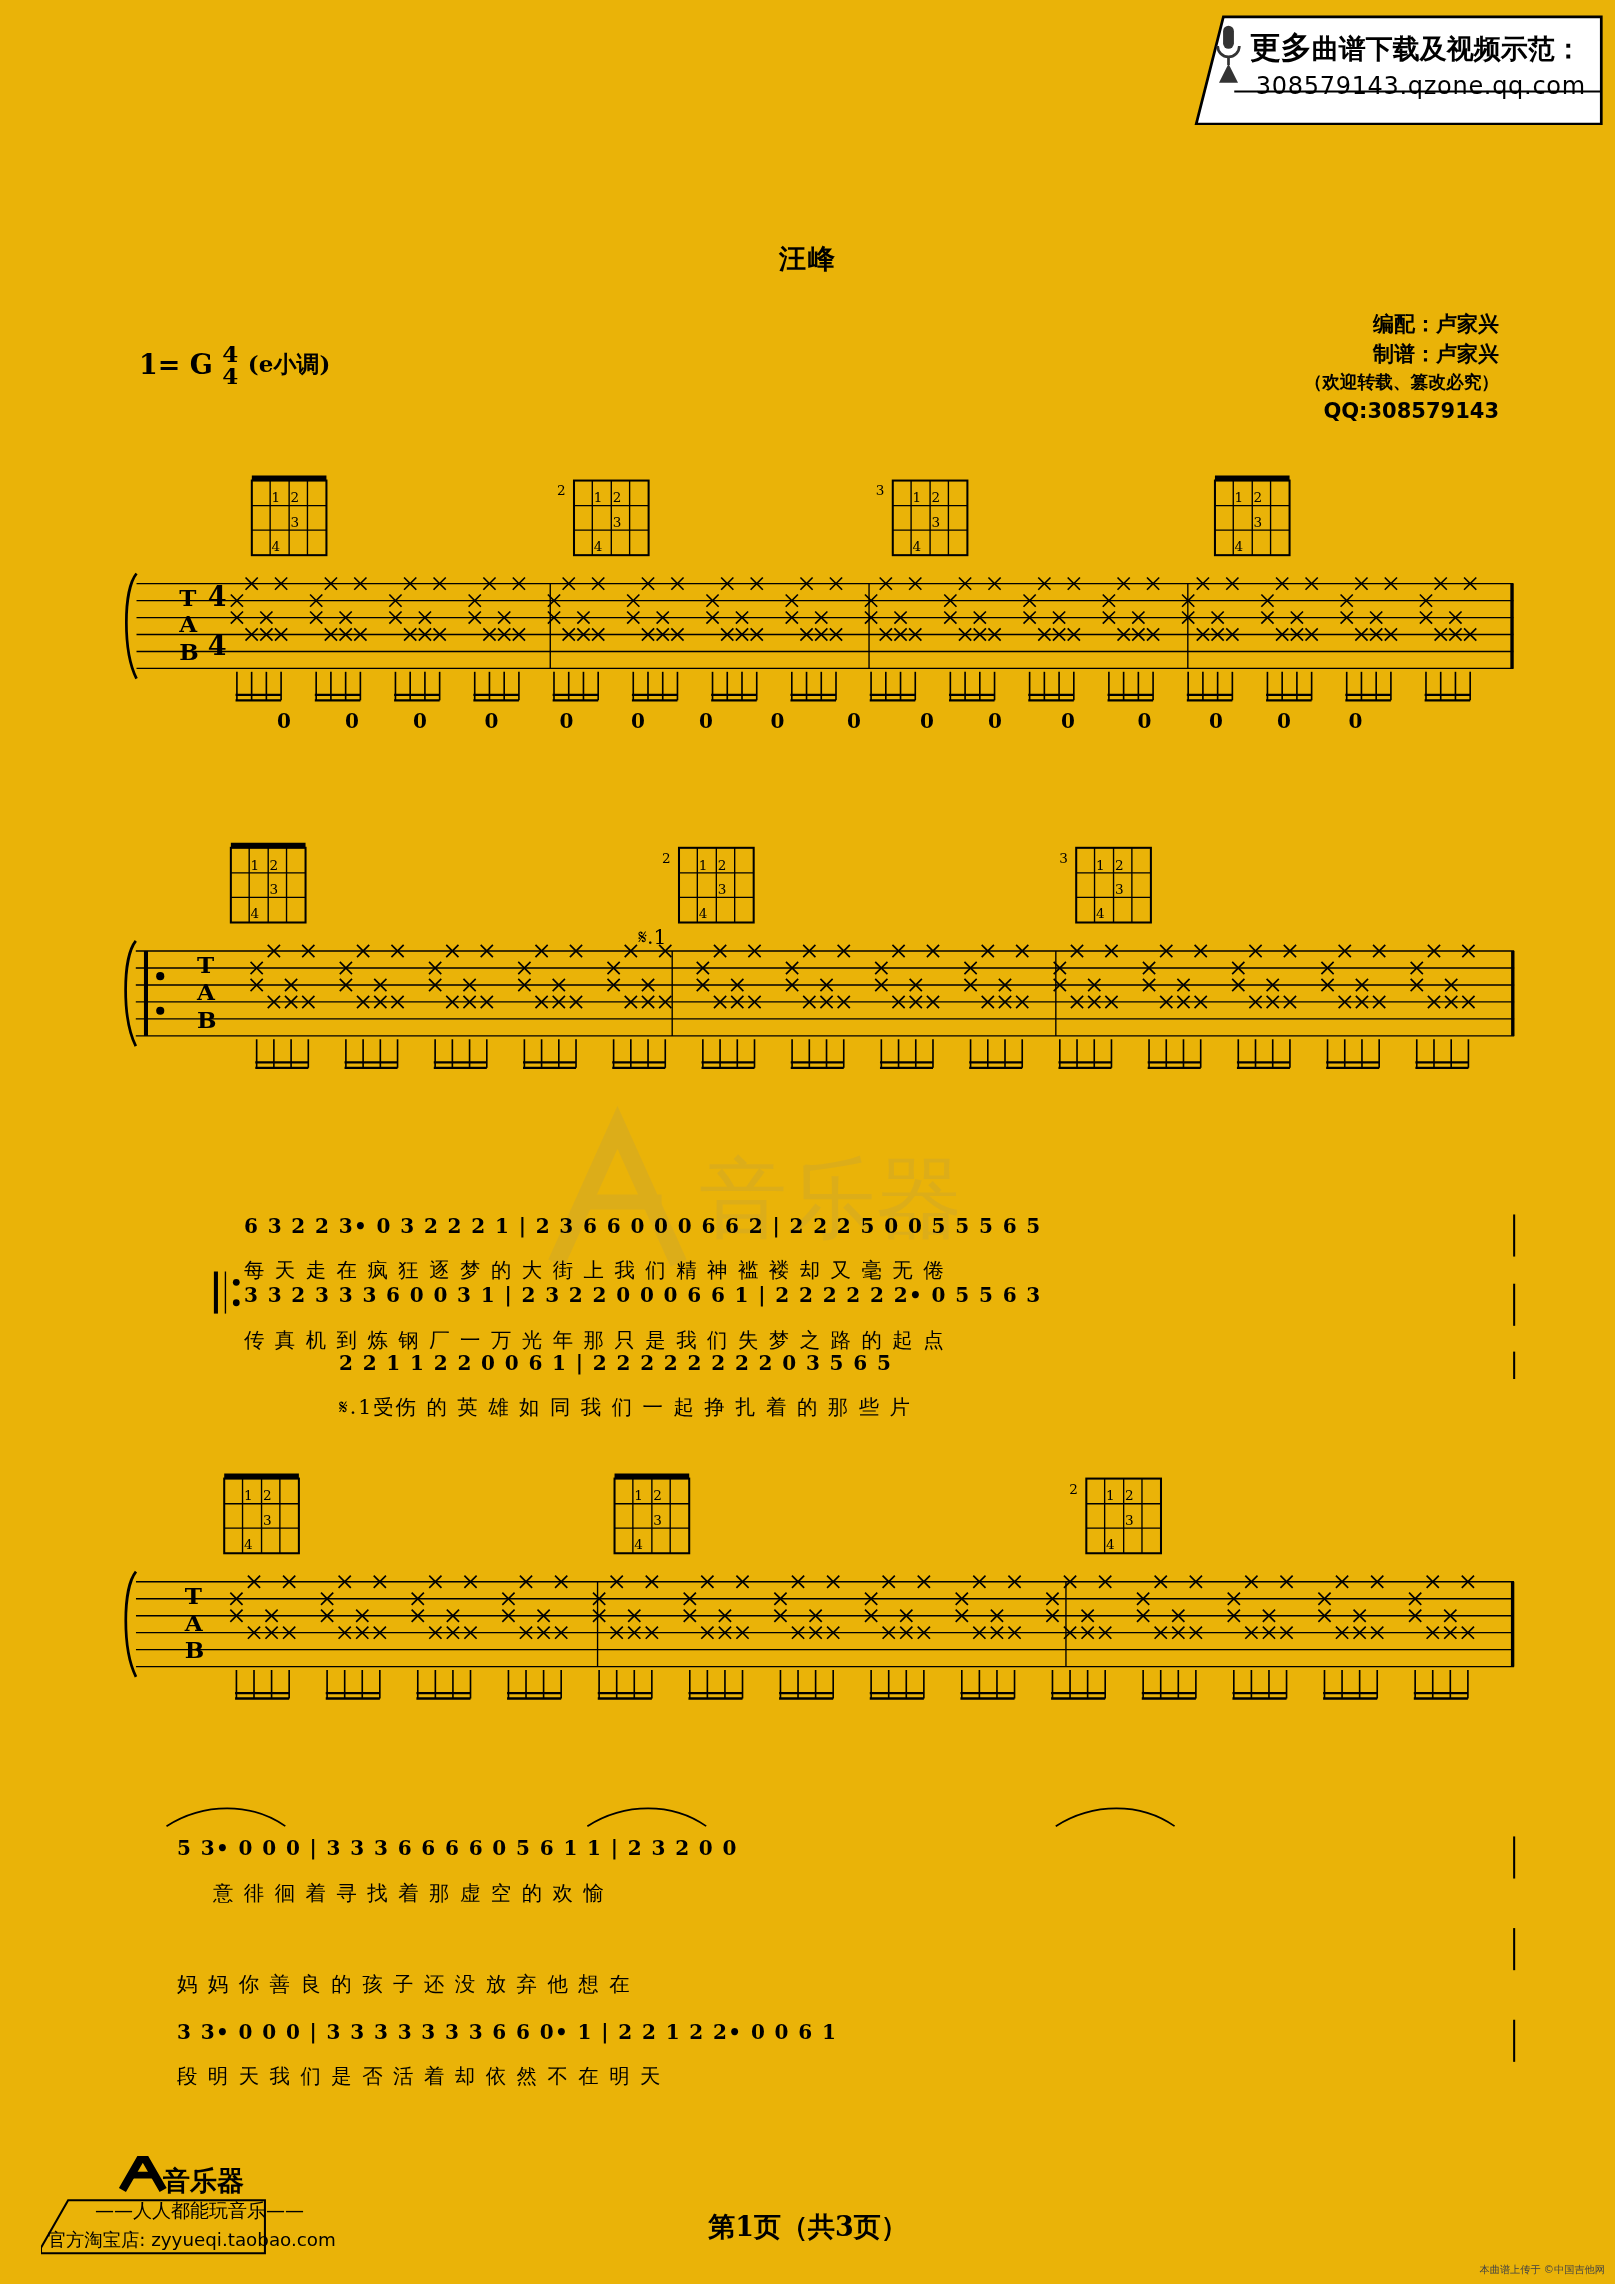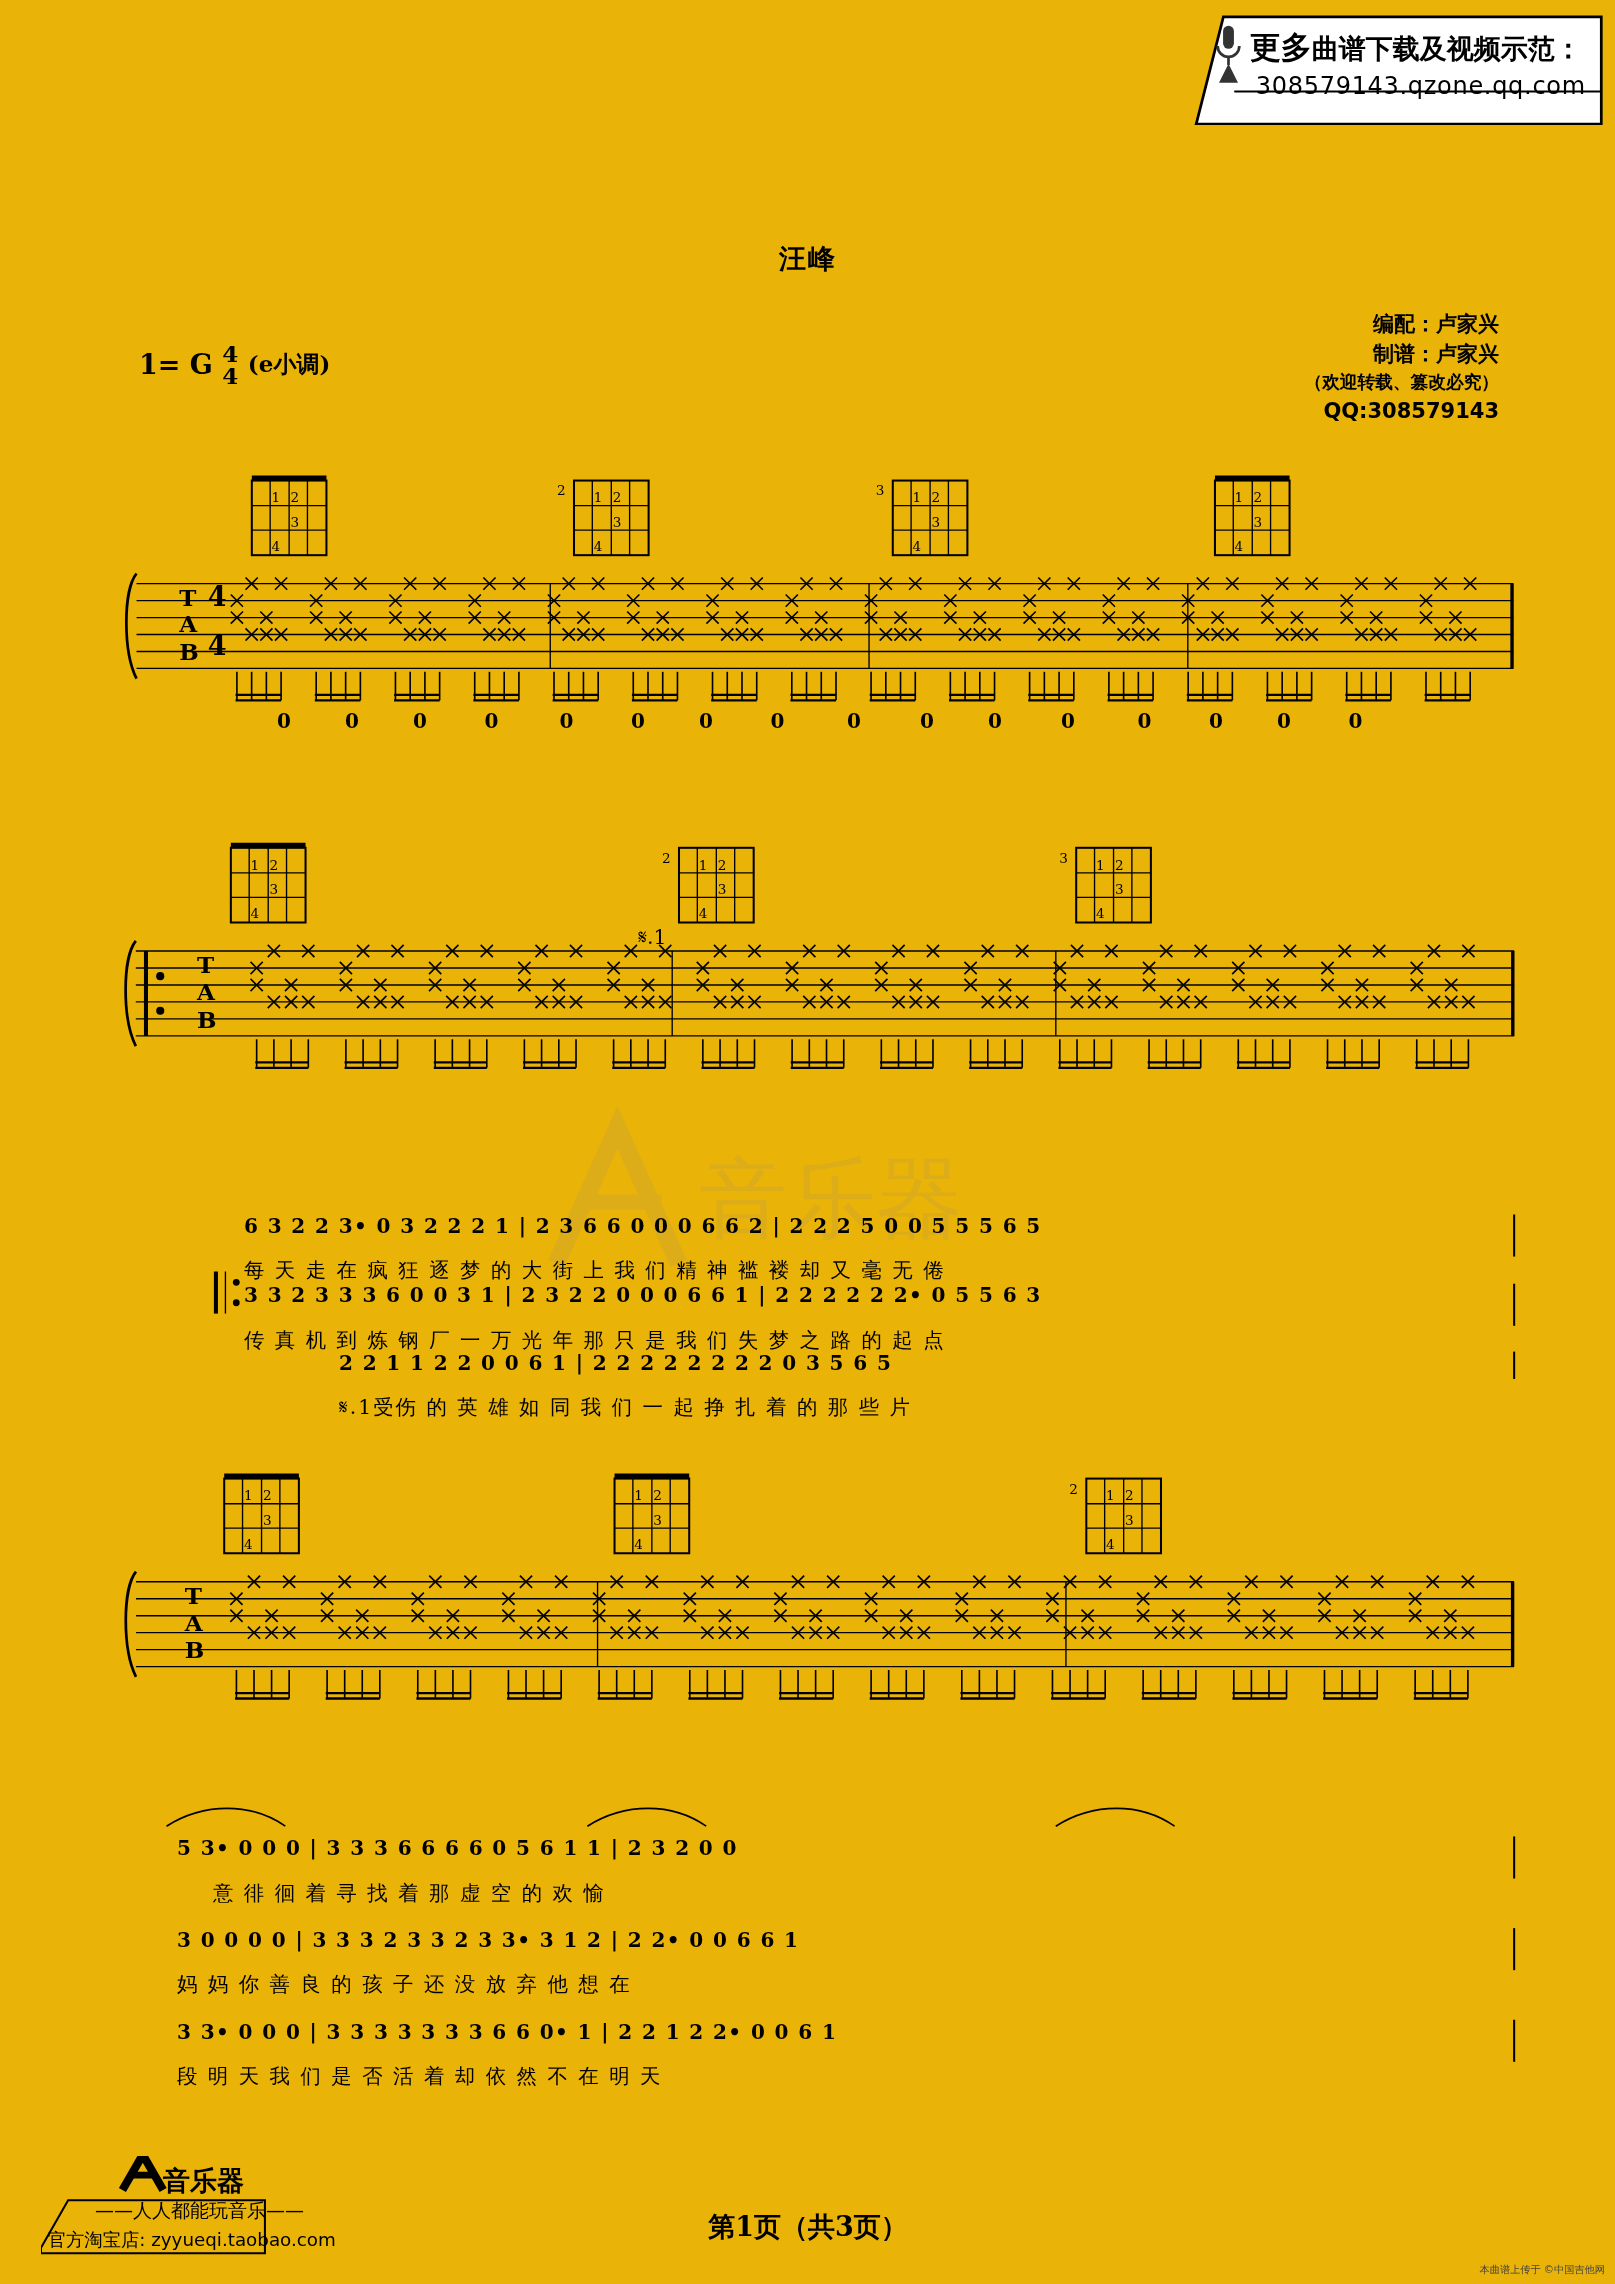--- a/index.html
+++ b/index.html
@@ -1450,21 +1450,20 @@
         <line x1="2153.107142857143" y1="266" x2="2171.107142857143" y2="284" stroke="#000" stroke-width="2.4"></line>
         <line x1="2153.107142857143" y1="284" x2="2171.107142857143" y2="266" stroke="#000" stroke-width="2.4"></line>
         <line x1="2162.107142857143" y1="330" x2="2162.107142857143" y2="372" stroke="#000" stroke-width="2.4"></line>
         <line x1="2082.4285714285716" y1="372" x2="2162.107142857143" y2="372" stroke="#000" stroke-width="3.4"></line>
         <line x1="2082.4285714285716" y1="364" x2="2162.107142857143" y2="364" stroke="#000" stroke-width="3.4"></line>
       </svg>
 
     <div class="numline" style="left:177px; top:390px;">5 3•  0      0        0     | 3 3 3 6 6   6 6  0 5 6 1 1  | 2 3 2      0        0</div>
     <div class="lyricline" style="left:177px; top:433px;margin-left:36px;">意                              徘 徊 着 寻 找  着       那 虚 空 的  欢  愉</div>
 
-    <div class="numline" style="left:177px; top:482px;">3 0  0      0        0     | 3 3 3 2 3 3  2  3 3•    3 1 2 | 2 2•       0        0 6 6 1</div>
     <div class="lyricline" style="left:177px; top:524px;">妈 妈  你 善 良  的 孩 子     还 没 放    弃                              他 想 在</div>
 
     <div class="numline" style="left:177px; top:574px;">3 3•  0      0        0     | 3 3 3 3 3 3 3  6 6 0•   1 | 2 2  1 2 2•   0        0 6 1</div>
     <div class="lyricline" style="left:177px; top:616px;">段                              明 天 我 们  是 否    活 着     却  依 然 不  在            明 天</div>
 
     <svg width="1616" height="679" viewBox="0 0 2380 1000" style="position:absolute;left:0;top:0">
       <line x1="2230" y1="575" x2="2230" y2="637" stroke="#000" stroke-width="3"></line>
       <line x1="2230" y1="710" x2="2230" y2="772" stroke="#000" stroke-width="3"></line>
       <line x1="2230" y1="845" x2="2230" y2="907" stroke="#000" stroke-width="3"></line>
     </svg>

